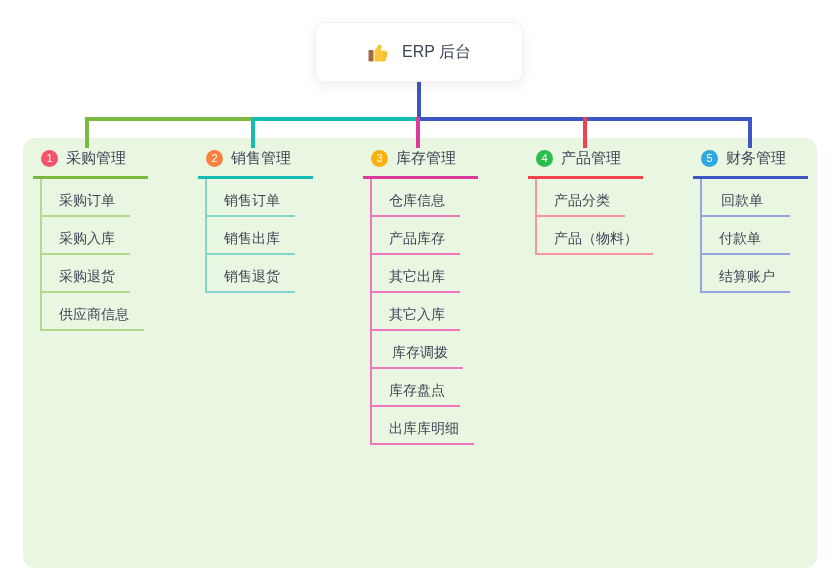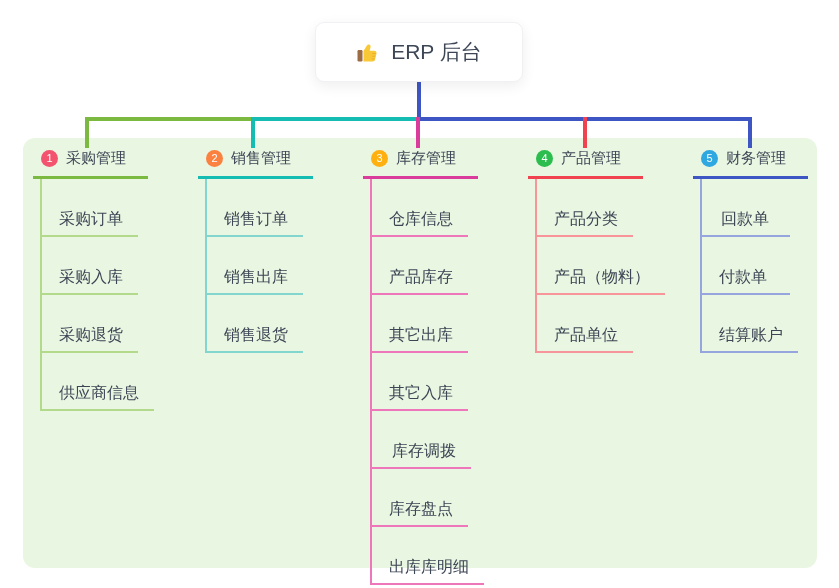--- a/index.html
+++ b/index.html
@@ -10,21 +10,21 @@
     overflow:hidden;
     font-family:"Liberation Sans",sans-serif;
     color:#3d4655;
   }
   
   .root-node{
     position:absolute;left:315px;top:22px;width:208px;height:60px;
     background:#ffffff;border:1px solid #f1f1f4;border-radius:9px;
     box-shadow:0 4px 14px rgba(0,0,0,.07);
     display:flex;align-items:center;justify-content:center;gap:11px;
-    font-size:21px;box-sizing:border-box;
+    font-size:16px;box-sizing:border-box;
   }
   .thumb{width:24px;height:24px;display:inline-flex;}
   
   .line{position:absolute;}
   #stem{left:417px;top:82px;width:4px;height:37px;}
   .hseg{top:117px;height:4px;}
   #seg-1{left:85px;width:168px;}
   #seg-2{left:253px;width:165px;}
   #seg-3{left:416px;width:336px;}
   .drop{top:117px;width:4px;height:31px;}
@@ -55,26 +55,26 @@
     width:17px;height:17px;border-radius:50%;flex:0 0 17px;
     color:#ffffff;font-size:11px;line-height:1;
     display:flex;align-items:center;justify-content:center;
   }
   .children{
     margin-left:7px;
     border-left:2px solid #ccc;
     width:max-content;
   }
   .child{
-    height:58px;box-sizing:border-box;
+    height:38px;box-sizing:border-box;
     display:flex;align-items:flex-end;
     border-bottom:2px solid #ccc;
     width:max-content;min-width:88px;
     padding:0 15px 5px 17px;
-    font-size:16px;white-space:nowrap;
+    font-size:14px;white-space:nowrap;
   }
 </style>
 </head>
 <body>
 
 <div class="canvas" style="color: rgb(61, 70, 85); background: rgb(255, 255, 255);">
 
   <div class="panel" id="panel" style="background: rgb(233, 246, 226);"></div>
 
   <div class="line" id="stem" style="background: rgb(62, 86, 195);"></div>
@@ -173,23 +173,20 @@
       <span class="badge" style="background: rgb(43, 189, 77);">4</span>
       <span class="branch-label">产品管理</span>
     </div>
     <div class="children" style="border-left-color: rgb(247, 149, 155);">
           <div class="child" style="border-bottom-color: rgb(247, 149, 155);">
             <span>产品分类</span>
           </div>
           <div class="child" style="border-bottom-color: rgb(247, 149, 155);">
             <span>产品（物料）</span>
           </div>
-          <div class="child" style="border-bottom-color: rgb(247, 149, 155);">
-            <span>产品单位</span>
-          </div>
         </div>
   </div>
 
   <div class="branch">
     <div class="branch-header" style="border-bottom-color: rgb(62, 86, 195);">
       <span class="badge" style="background: rgb(47, 167, 224);">5</span>
       <span class="branch-label">财务管理</span>
     </div>
     <div class="children" style="border-left-color: rgb(150, 165, 222);">
           <div class="child" style="border-bottom-color: rgb(150, 165, 222); padding-left: 19px;">

